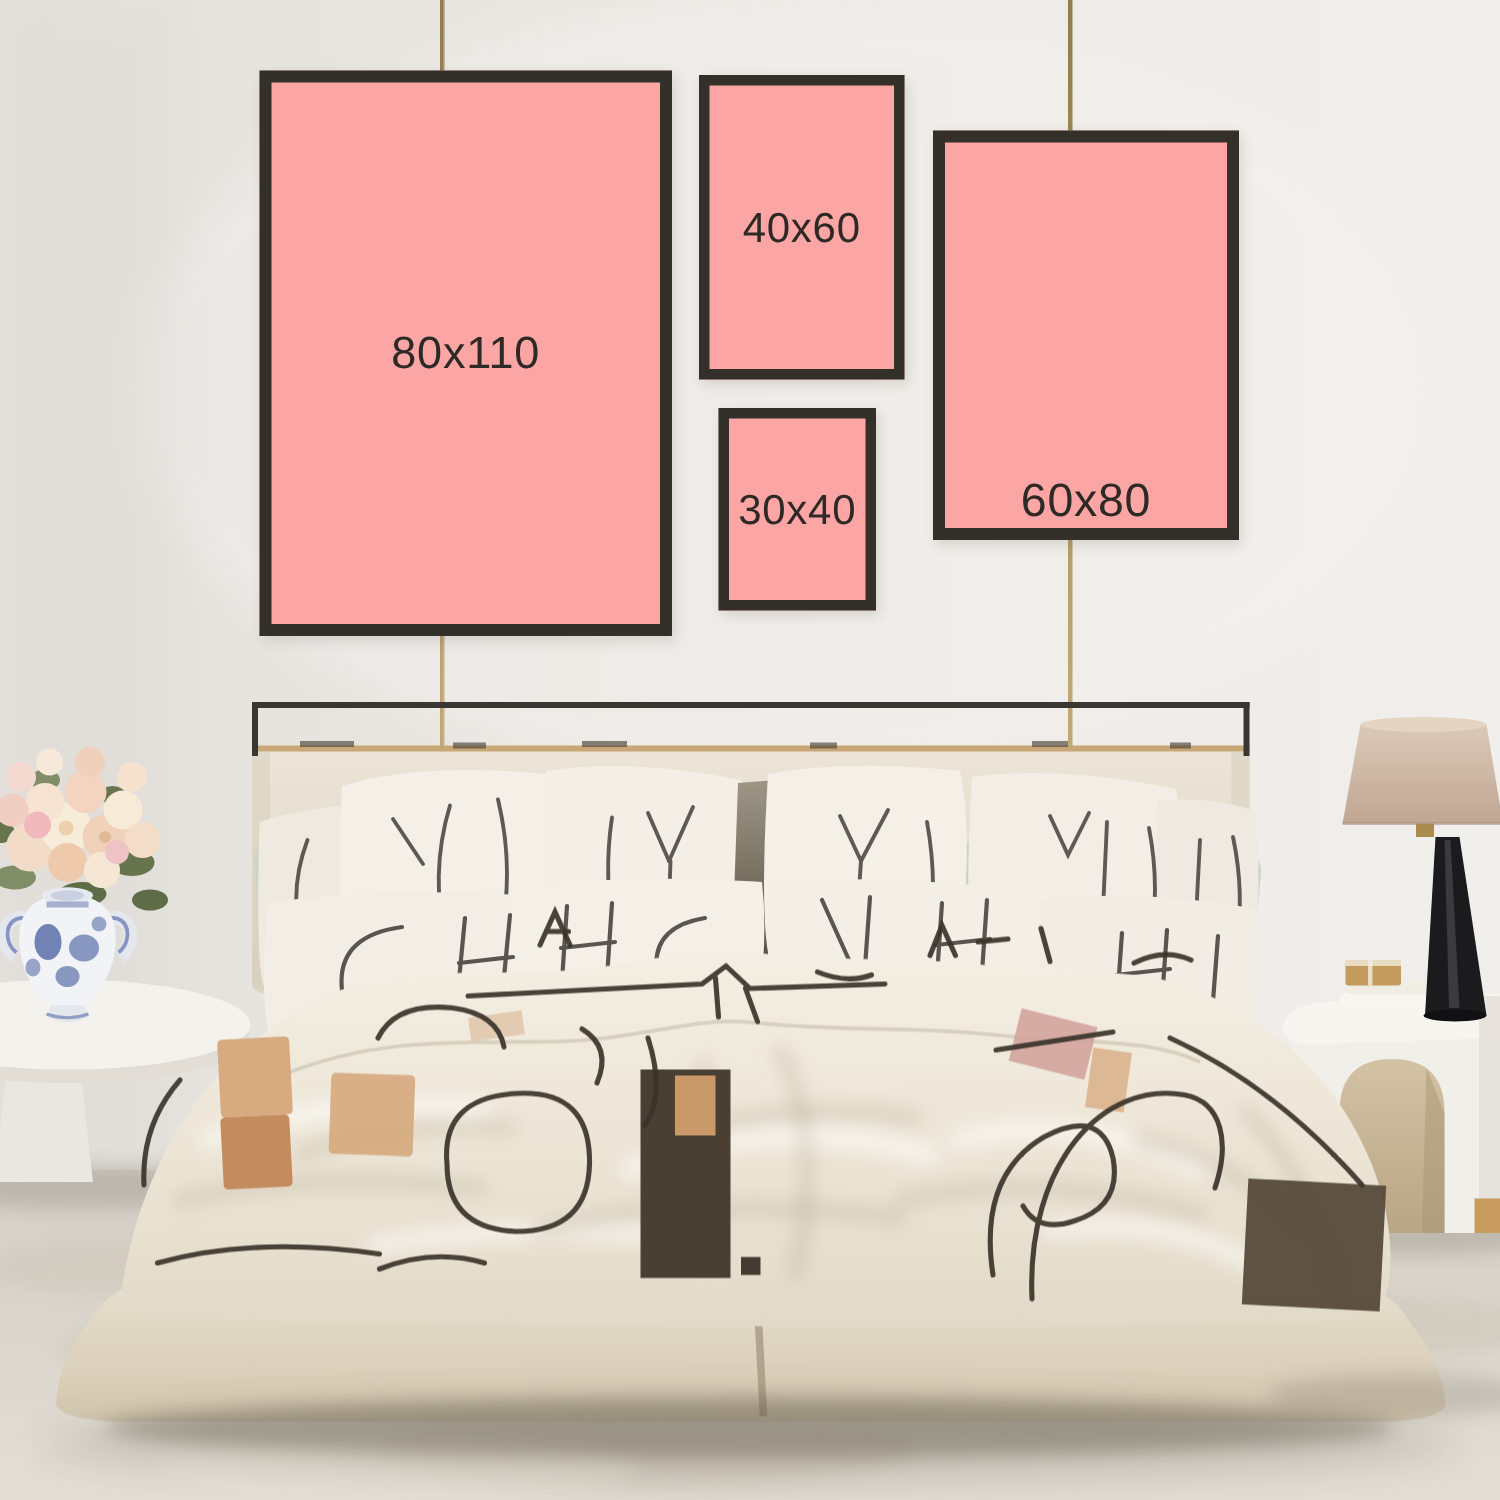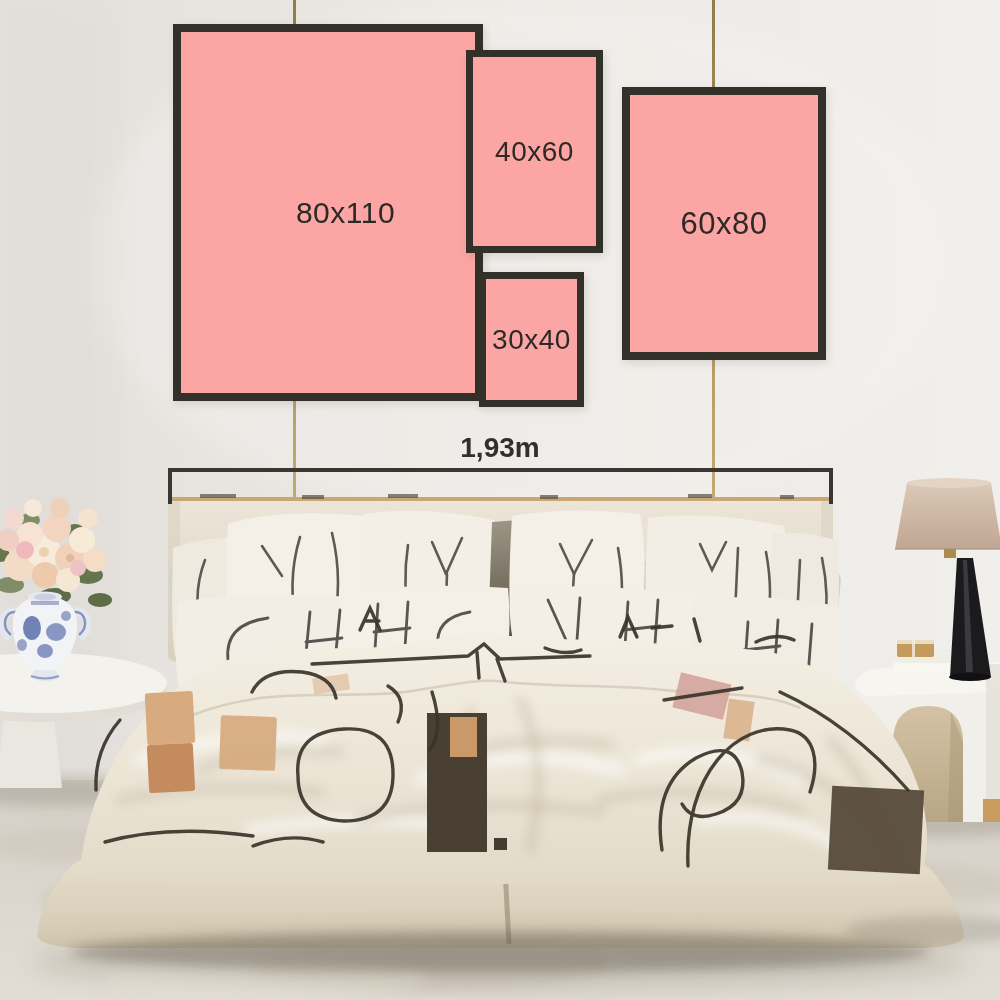--- a/index.html
+++ b/index.html
@@ -11,25 +11,25 @@
   
   .wire{position:absolute;top:0;width:3px;height:499px;z-index:1;
     background:linear-gradient(180deg,#8f7d4e 0%,#a8905c 40%,#b79f6c 75%,#c2a874 100%);}
   .wire-left{left:293px;}
   .wire-right{left:712px;}
   
   .frame{position:absolute;background:#fca5a5;border:8px solid #33302a;z-index:2;
     display:flex;align-items:center;justify-content:center;
     box-shadow:2px 3px 8px rgba(60,55,45,.14);}
   .frame-label{color:#2d2a26;letter-spacing:.5px;}
-  #frame-80x110{left:173px;top:24px;width:259px;height:361px;padding-left:35px;}
+  #frame-80x110{left:173px;top:47px;width:259px;height:361px;}
   #frame-80x110 .frame-label{font-size:30px;}
   #frame-40x60{left:466px;top:50px;width:123px;height:189px;border-width:7px;}
   #frame-40x60 .frame-label{font-size:28px;}
-  #frame-60x80{left:622px;top:87px;width:188px;height:257px;}
+  #frame-60x80{left:622px;top:87px;width:188px;height:257px;align-items:flex-end;}
   #frame-60x80 .frame-label{font-size:31px;}
   #frame-30x40{left:479px;top:272px;width:91px;height:121px;border-width:7px;}
   #frame-30x40 .frame-label{font-size:28px;}
   
   .measure-line{position:absolute;left:168px;top:468px;width:665px;height:4px;background:#3a3631;z-index:3;}
   .measure-tick{position:absolute;top:468px;width:4px;height:36px;background:#3a3631;z-index:3;}
   .tick-left{left:168px;}
   .tick-right{left:829px;}
   .measure-label{position:absolute;left:390px;top:432px;width:220px;text-align:center;
     font-size:28px;font-weight:700;color:#332f2a;z-index:3;}
@@ -352,18 +352,17 @@
   <div class="frame" id="frame-40x60">
     <span class="frame-label">40x60</span>
   </div>
   <div class="frame" id="frame-60x80">
     <span class="frame-label">60x80</span>
   </div>
   <div class="frame" id="frame-30x40">
     <span class="frame-label">30x40</span>
   </div>
 
-  <div class="measure-label">1,93m</div>
   <div class="measure-line"></div>
   <div class="measure-tick tick-left"></div>
   <div class="measure-tick tick-right"></div>
 
 </div>
 
 </body></html>

